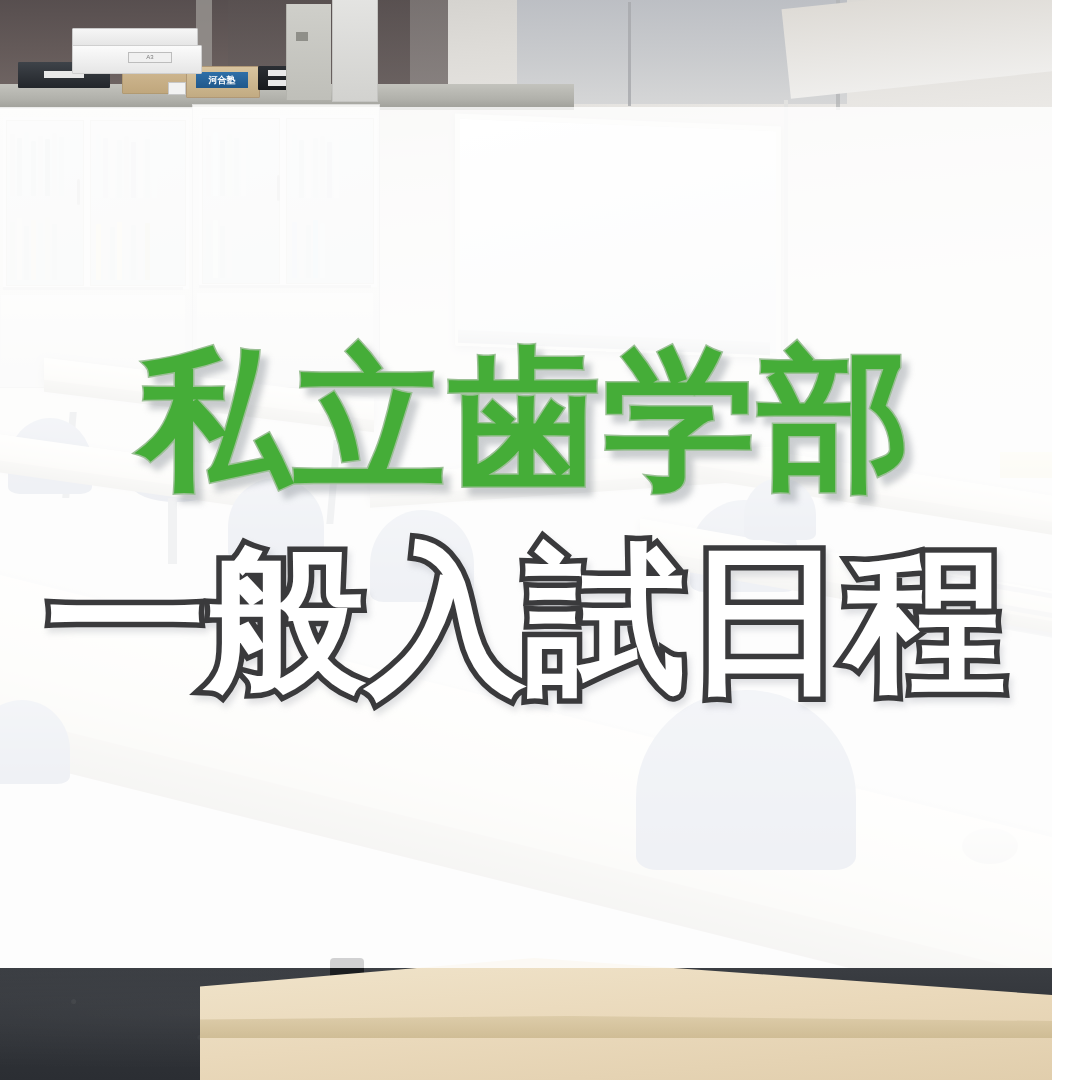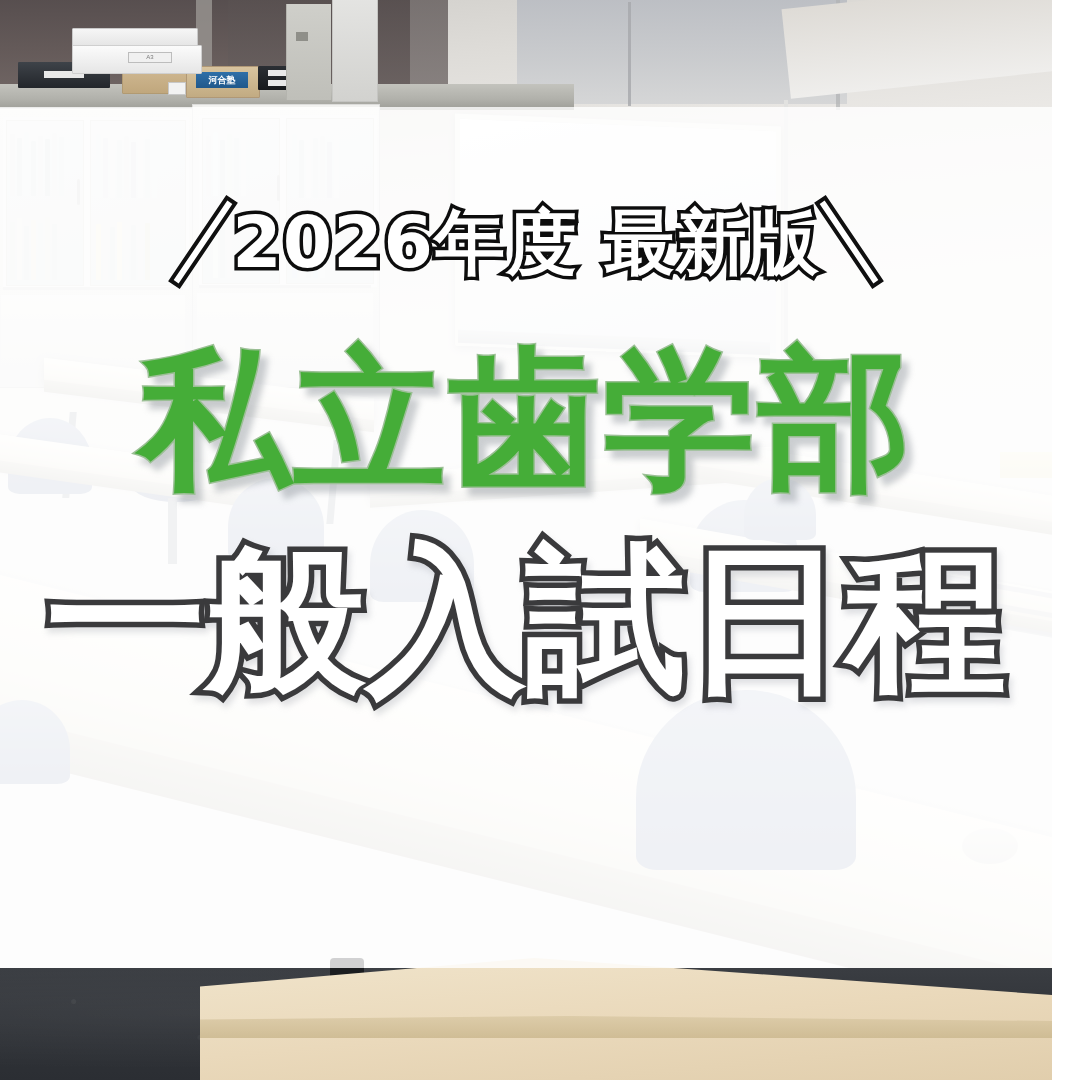--- a/index.html
+++ b/index.html
@@ -593,25 +593,20 @@
     <div class="caster2"></div>
     <div class="wood-desk"></div>
     <div class="wood-desk-edge"></div>
 
   </div>
 
   <div class="veil"></div>
 
   <div class="text-layer">
 
-    <div class="kicker-row">
-      <span class="slash slash-left"></span>
-      <span class="jp kicker-text">2026年度 最新版</span>
-      <span class="slash slash-right"></span>
-    </div>
 
     <div class="jp title-white">一般入試日程</div>
 
     <div class="jp title-green">私立歯学部</div>
 
 
   </div>
 
 </div>
 

